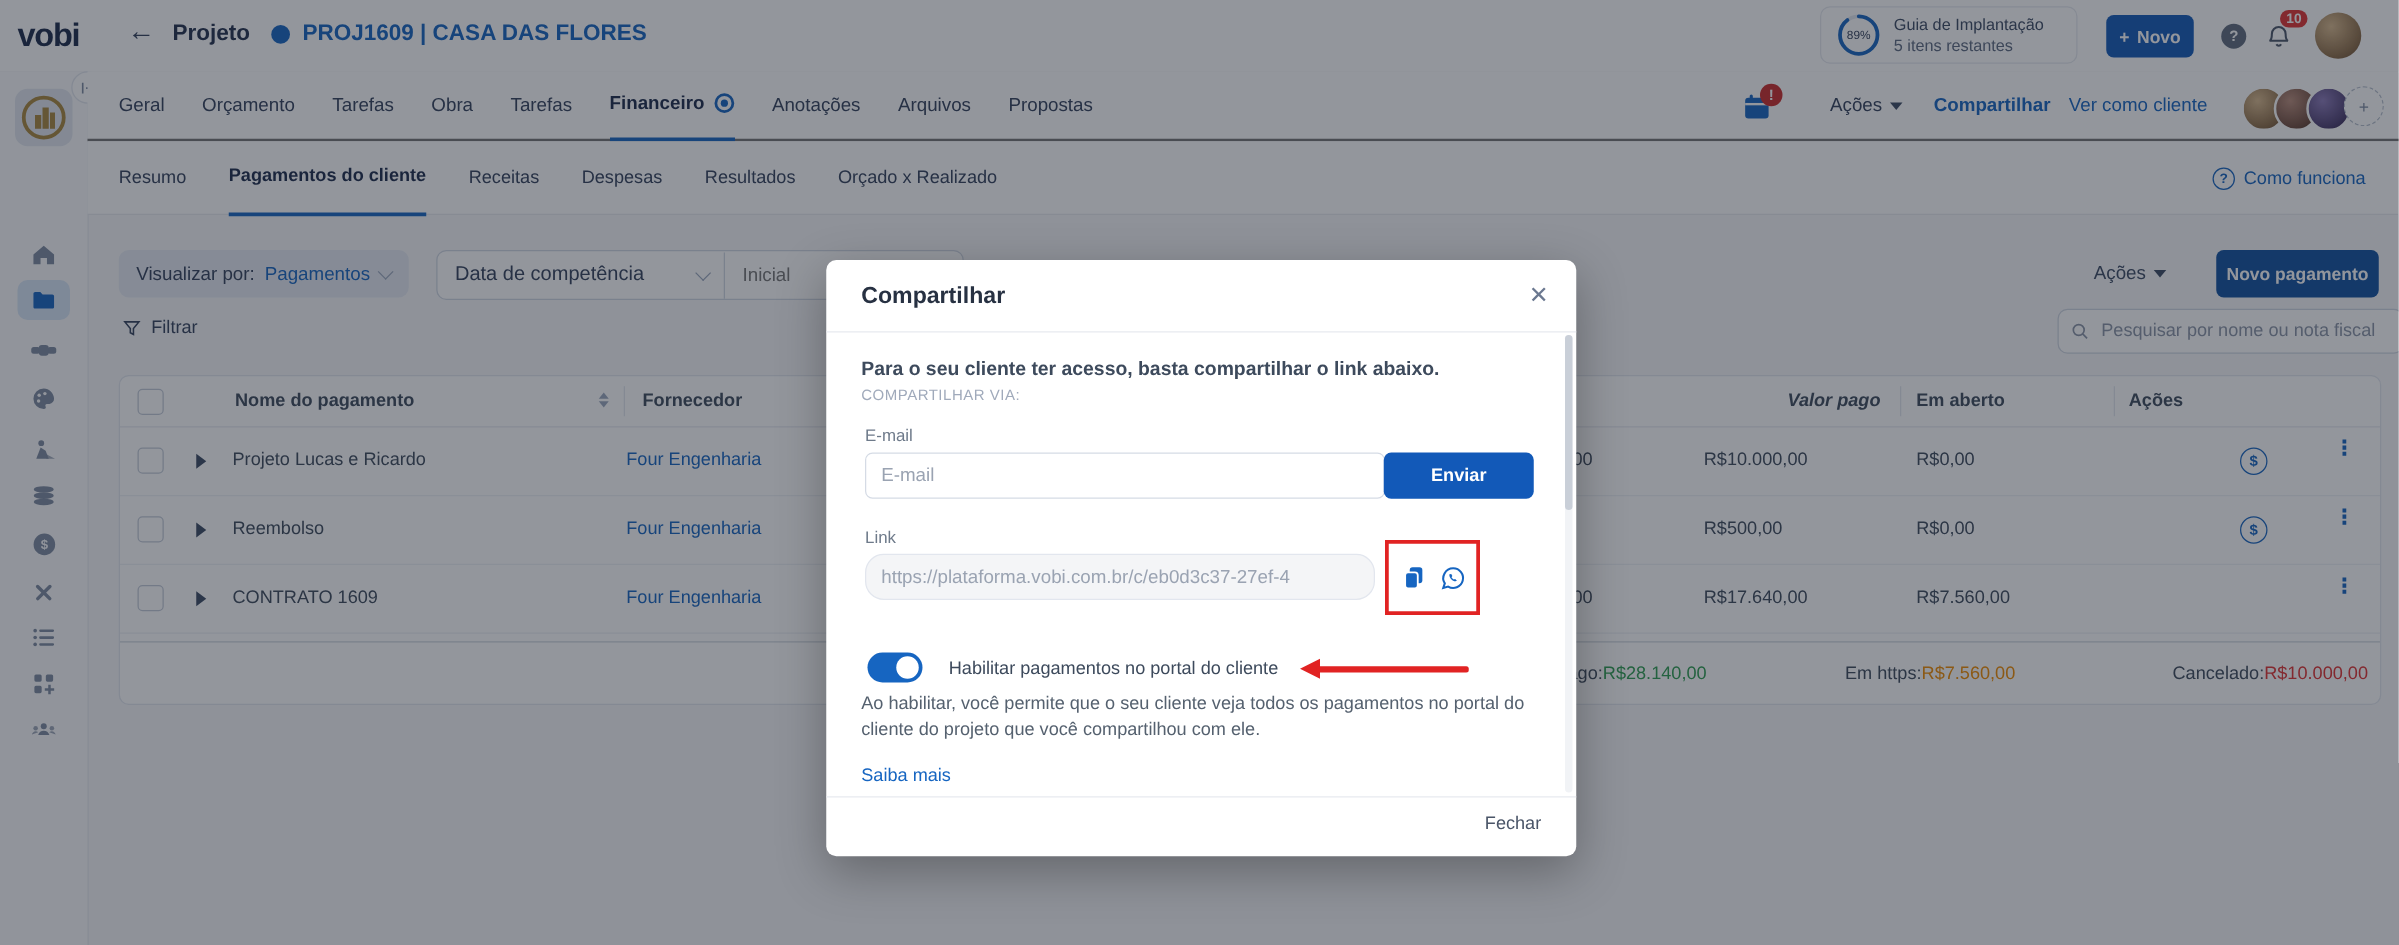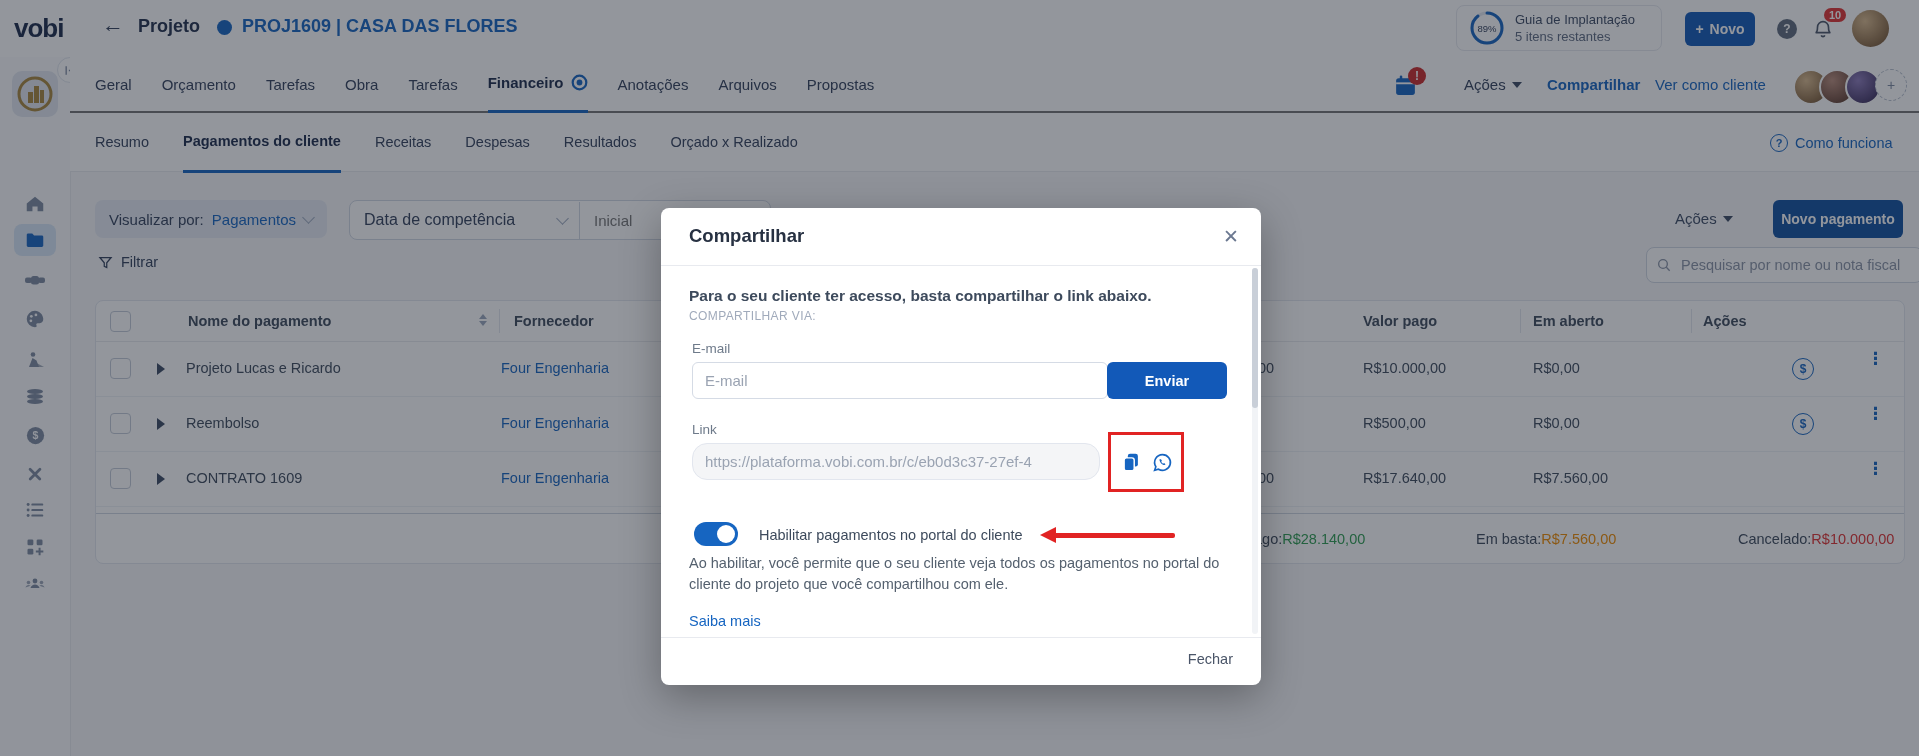--- a/index.html
+++ b/index.html
@@ -362,21 +362,21 @@
   <section class="abs tablecard">
     <div class="thead">
       <span class="cb"></span>
       <span class="cell" style="left:92px;">Nome do pagamento</span>
       <span class="sorticon">
           <b class="up"></b>
           <b class="dn"></b>
         </span>
       <span class="vsep" style="left:403px;"></span>
       <span class="cell" style="left:418px;">Fornecedor</span>
-      <span class="cell" style="left:1267px;">Valor pago</span>
+      <span class="cell" style="left:1334px;font-style:italic;">Valor pago</span>
       <span class="vsep" style="left:1424px;"></span>
       <span class="cell" style="left:1437px;">Em aberto</span>
       <span class="vsep" style="left:1595px;"></span>
       <span class="cell" style="left:1607px;">Ações</span>
     </div>
 
     <div class="trow" style="top:40px;">
       <span class="cb"></span>
       <span class="rowcaret"></span>
       <span class="cell" style="left:90px;">Projeto Lucas e Ricardo</span>
@@ -408,21 +408,21 @@
       <span class="cell" style="left:1267px;">R$17.640,00</span>
       <span class="cell" style="left:1437px;">R$7.560,00</span>
       <span class="dots">⋮</span>
     </div>
 
     <div class="tsummary">
       <span class="cell" style="left:1158px;">
         <span>ago:</span><span class="sum-green">R$28.140,00</span>
       </span>
       <span class="cell" style="left:1380px;">
-        <span>Em basta:</span><span class="sum-orange">R$7.560,00</span>
+        <span>Em https:</span><span class="sum-orange">R$7.560,00</span>
       </span>
       <span class="cell" style="left:1642px;">
         <span>Cancelado:</span><span class="sum-red">R$10.000,00</span>
       </span>
     </div>
   </section>
 </main>
 
 <div class="abs overlay"></div>
 

